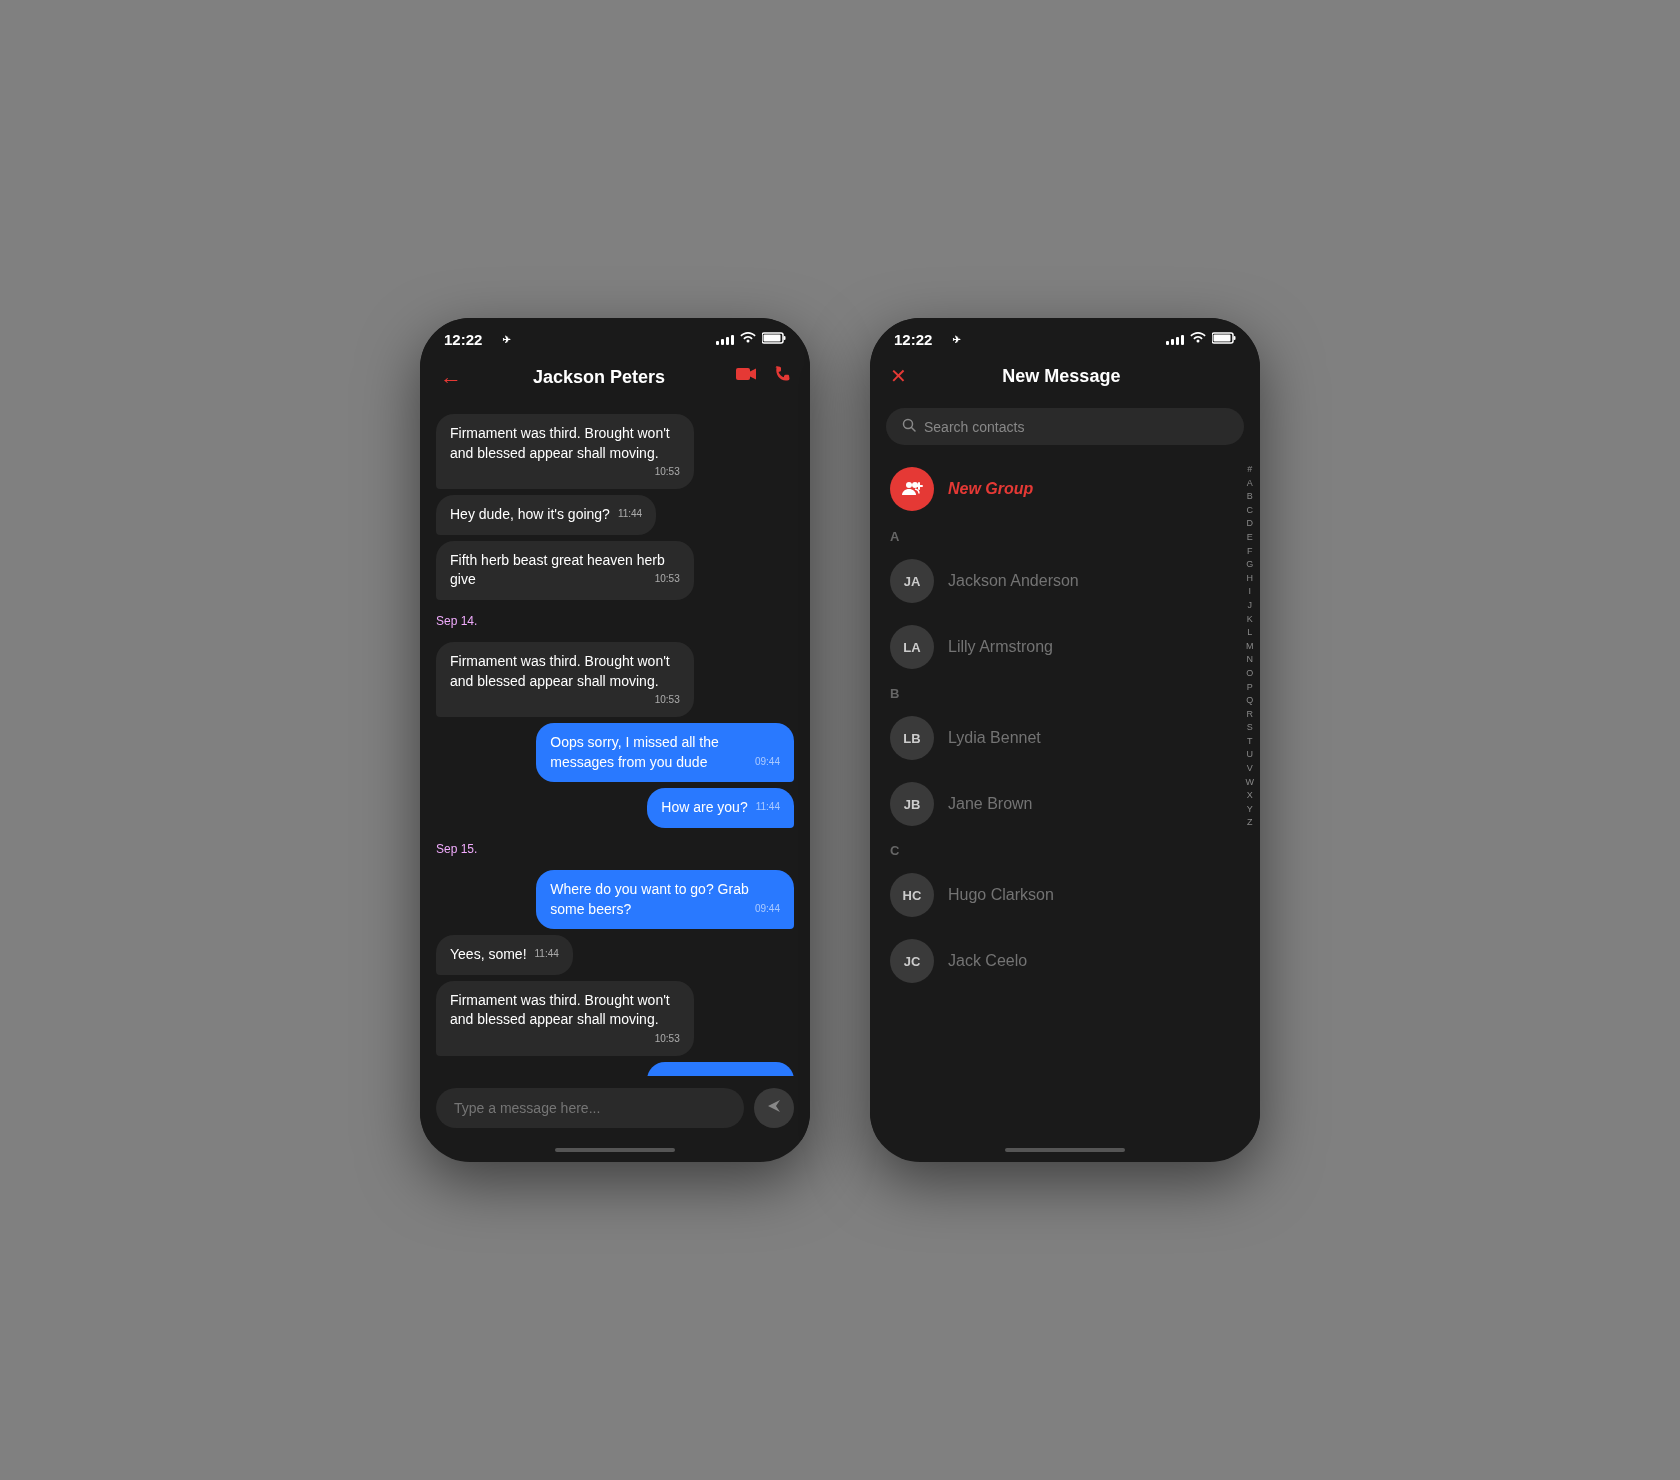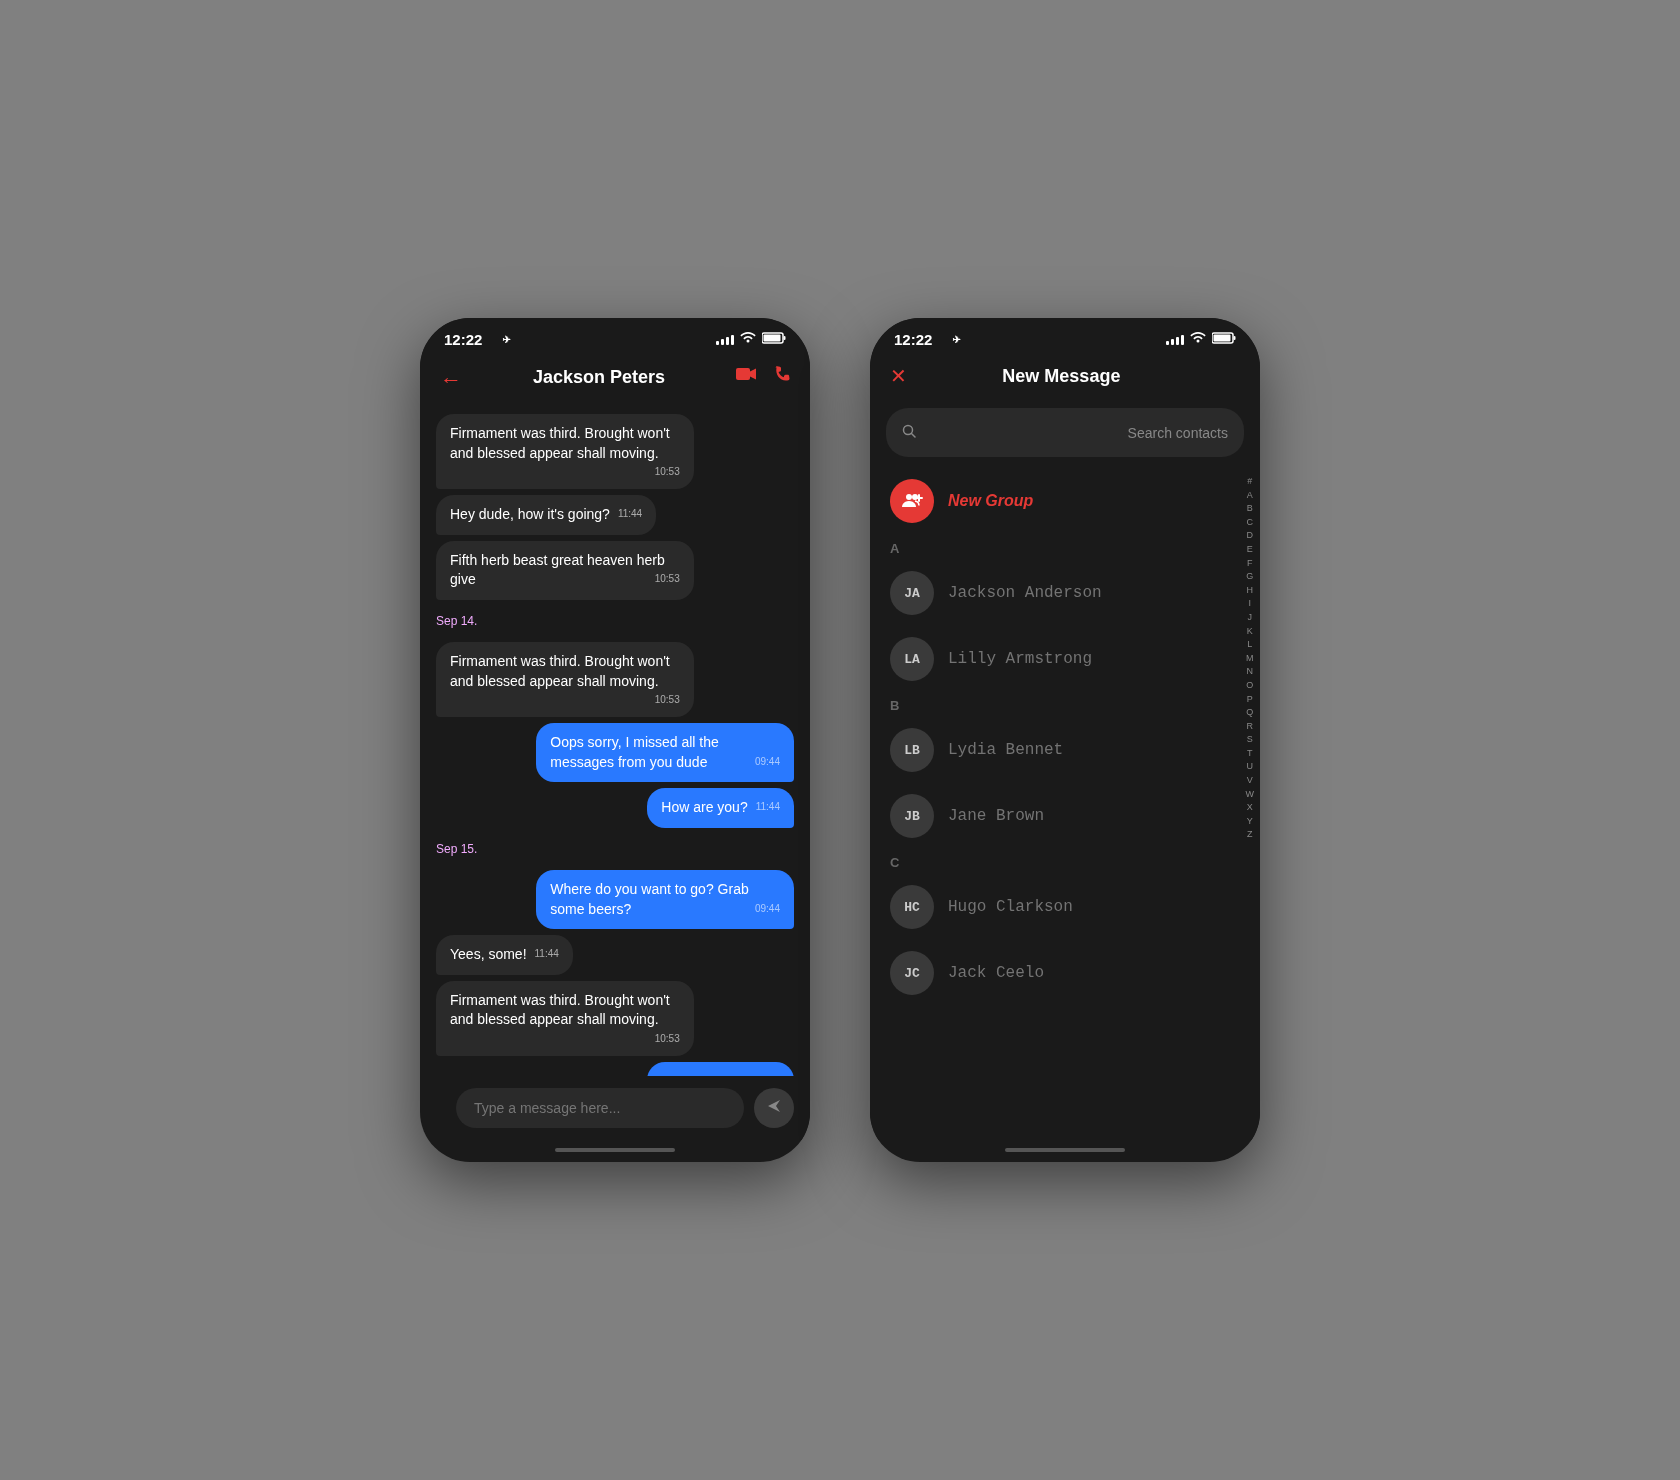--- a/index.html
+++ b/index.html
@@ -138,21 +138,20 @@
       margin: 8px 0;
     }
     
     .input-area {
       display: flex;
       align-items: center;
       padding: 12px 16px;
       background: #1a1a1a;
       gap: 10px;
       flex-shrink: 0;
-      margin-left: 20px;
     }
     .msg-input {
       flex: 1;
       background: #2a2a2a;
       border: none;
       border-radius: 22px;
       padding: 12px 18px;
       color: #888;
       font-size: 14px;
       outline: none;
@@ -196,23 +195,22 @@
     .search-container {
       padding: 8px 16px 10px;
       background: #1a1a1a;
       flex-shrink: 0;
     }
     .search-box {
       display: flex;
       align-items: center;
       background: #2a2a2a;
       border-radius: 22px;
-      padding: 16px 16px;
+      padding: 10px 16px;
       gap: 8px;
-      justify-content: space-between;
     }
     .search-icon {
       color: #888;
       font-size: 14px;
     }
     .search-placeholder {
       color: #888;
       font-size: 14px;
     }
     .contacts-area {
@@ -256,21 +254,20 @@
       font-size: 13px;
       font-weight: 600;
       color: #666;
     }
     .contact-row {
       display: flex;
       align-items: center;
       padding: 11px 20px;
       gap: 14px;
       cursor: pointer;
-      font-family: Liberation Mono, monospace;
     }
     .avatar-circle {
       width: 44px;
       height: 44px;
       border-radius: 50%;
       background: #3a3a3a;
       display: flex;
       align-items: center;
       justify-content: center;
       font-size: 13px;

